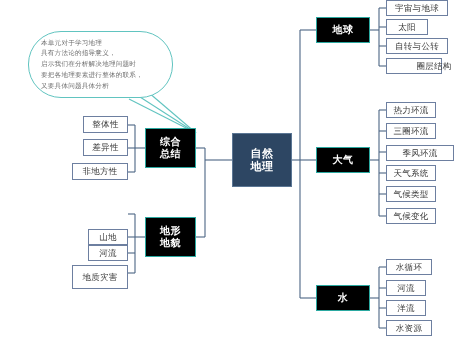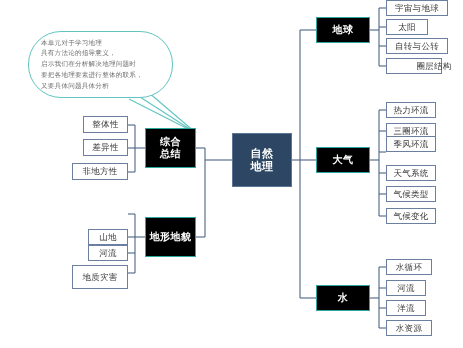--- a/index.html
+++ b/index.html
@@ -180,21 +180,21 @@
   <div class="node leaf" style="left:83px; top:116px; width:45px; height:17px;">
     <span>整体性</span>
   </div>
   <div class="node leaf" style="left:83px; top:139px; width:45px; height:17px;">
     <span>差异性</span>
   </div>
   <div class="node leaf" style="left:72px; top:163px; width:56px; height:17px;">
     <span>非地方性</span>
   </div>
 
-  <div class="node branch" style="left:145px; top:217px; width:51px; height:40px; flex-direction:row;align-items:center;">
+  <div class="node branch" style="left:145px; top:217px; width:51px; height:40px; flex-direction:column;align-items:center;">
     <span>地形</span>
     <span>地貌</span>
   </div>
 
   <div class="node leaf" style="left:88px; top:206px; width:40px; height:16px;margin-top:35px;">
     <span>成因</span>
   </div>
   <div class="node leaf" style="left:88px; top:229px; width:40px; height:16px;">
     <span>山地</span>
   </div>
@@ -225,21 +225,21 @@
   <div class="node branch" style="left:316px; top:147px; width:54px; height:26px;">
     <span>大气</span>
   </div>
 
   <div class="node leaf" style="left:386px; top:102px; width:50px; height:16px;">
     <span>热力环流</span>
   </div>
   <div class="node leaf" style="left:386px; top:123px; width:50px; height:16px;">
     <span>三圈环流</span>
   </div>
-  <div class="node leaf" style="left:386px; top:136px; width:50px; height:16px;">
+  <div class="node leaf" style="left:386px; top:145px; width:68px; height:16px;">
     <span>季风环流</span>
   </div>
   <div class="node leaf" style="left:386px; top:165px; width:50px; height:16px;">
     <span>天气系统</span>
   </div>
   <div class="node leaf" style="left:386px; top:186px; width:50px; height:16px;">
     <span>气候类型</span>
   </div>
   <div class="node leaf" style="left:386px; top:208px; width:50px; height:16px;">
     <span>气候变化</span>

